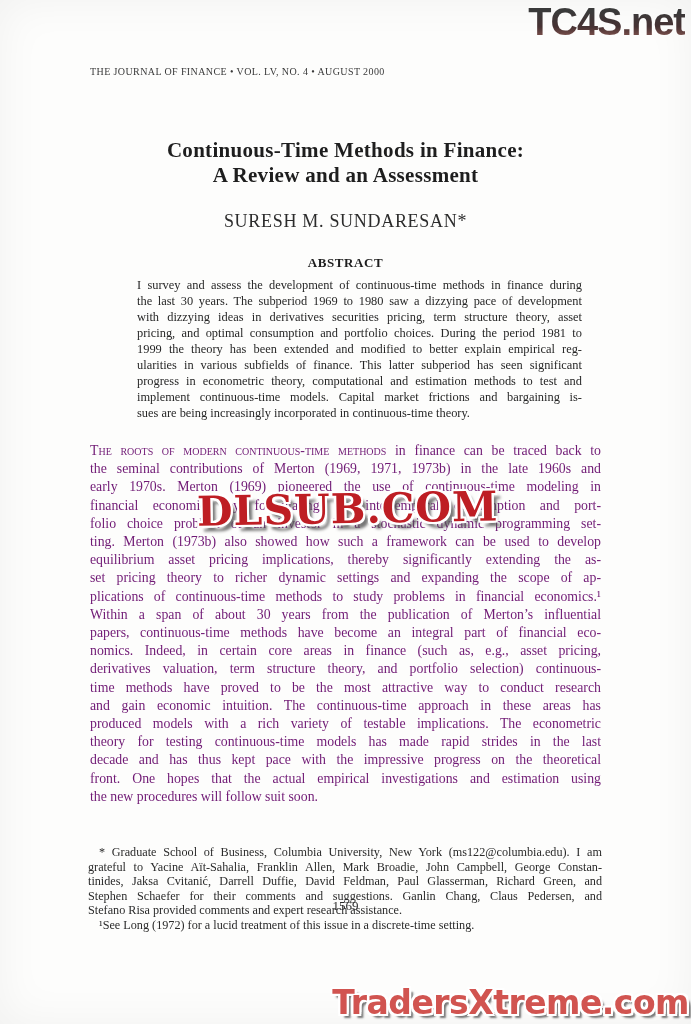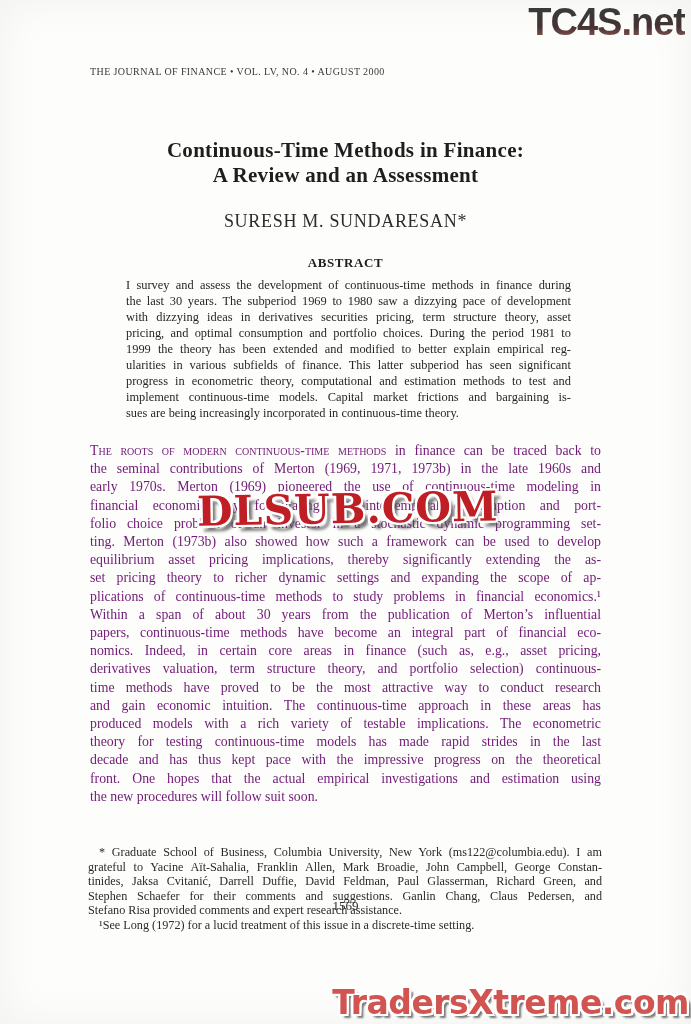--- a/index.html
+++ b/index.html
@@ -27,21 +27,21 @@
   .title-block .tline{text-align:center;font-family:Liberation Serif, serif;}
   .author-line{
     position:absolute;left:0;right:0;top:211px;
     text-align:center;font-size:18px;letter-spacing:0.7px;color:#2c2c2c;
   }
   .abstract-heading{
     position:absolute;left:0;right:0;top:255px;
     text-align:center;font-weight:bold;font-size:13px;letter-spacing:0.6px;color:#1e1e1e;
   }
   .abstract-body{
-    position:absolute;left:126px;top:277px;width:445px;
+    position:absolute;left:137px;top:277px;width:445px;
     font-size:12.4px;line-height:16px;color:#272727;
   }
   .body-text{
     position:absolute;left:90px;top:442px;width:511px;
     font-size:13.8px;line-height:18.2px;color:#701a75;
   }
   .footnotes{
     position:absolute;left:88px;top:845px;width:514px;
     font-size:12.2px;line-height:14.6px;color:#2a2a2a;
   }

